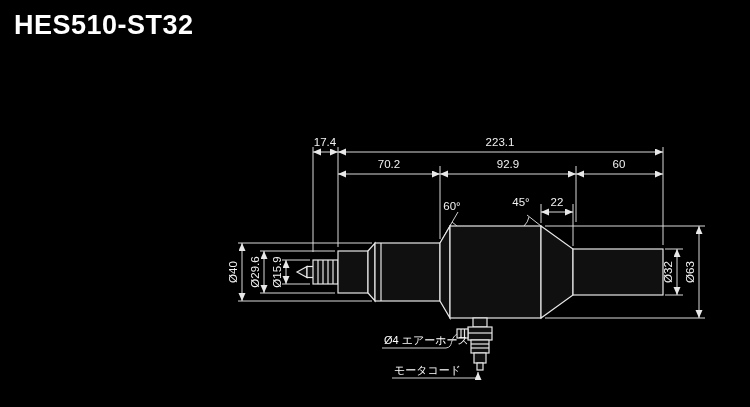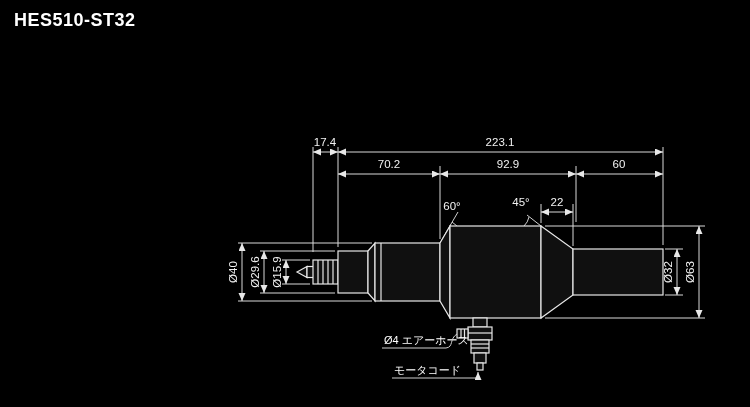--- a/index.html
+++ b/index.html
@@ -1,18 +1,18 @@
 <!DOCTYPE html>
 <html><head>
 <meta charset="utf-8">
 <style>
   html,body{margin:0;padding:0;background:#000;}
   #stage{position:relative;width:750px;height:407px;background:#000;overflow:hidden;
          font-family:"Liberation Sans", sans-serif;}
-  #page-title{position:absolute;left:14px;top:10px;color:#ffffff;font-size:18px;
+  #page-title{position:absolute;left:14px;top:10px;color:#ffffff;font-size:27px;
               font-weight:700;letter-spacing:0.5px;}
   svg{position:absolute;left:0;top:0;}
   svg text{fill:#f2f2f2;font-family:"Liberation Sans", sans-serif;font-size:11.5px;}
   svg text.callout{font-size:11px;fill:#ffffff;}
   .dimline{stroke:#d9d9d9;stroke-width:1;}
   .bodyline{stroke:#e8e8e8;stroke-width:1.2;fill:#101010;}
   .thin{stroke:#cfcfcf;stroke-width:1;fill:none;}
 </style>
 </head>
 <body>

